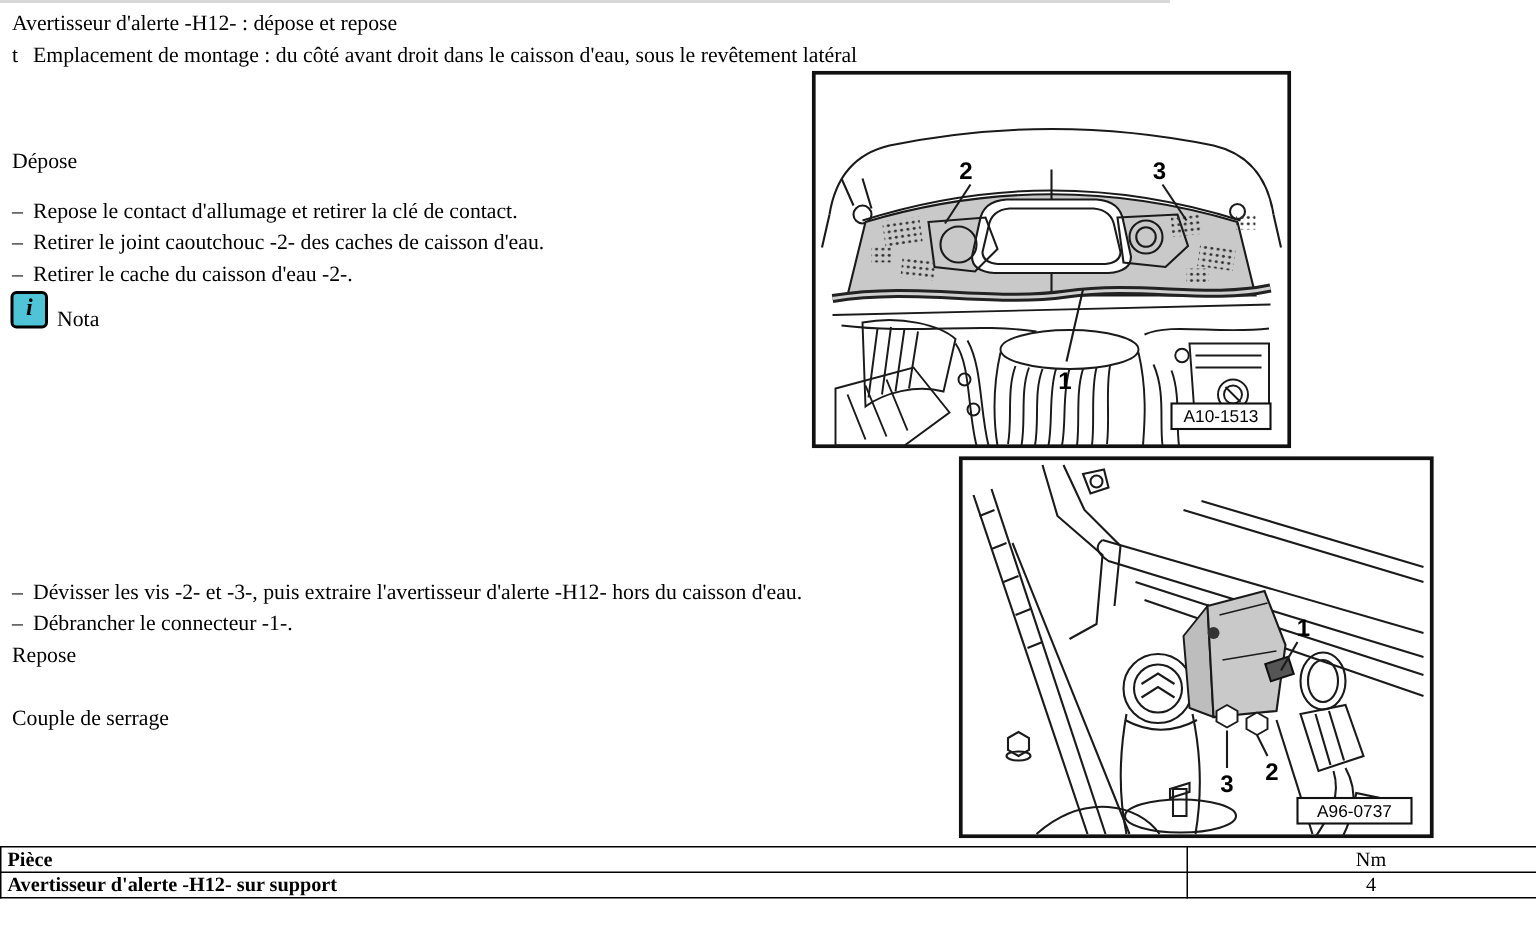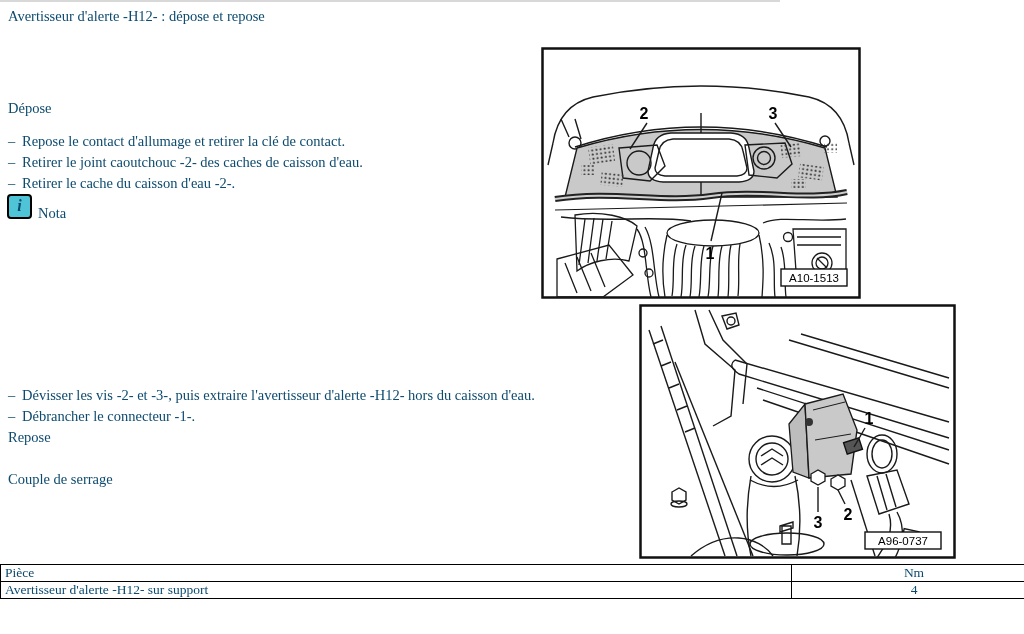--- a/index.html
+++ b/index.html
@@ -1,19 +1,19 @@
 <!DOCTYPE html>
 <html><head>
 <meta charset="utf-8">
 <style>
   html,body{margin:0;padding:0;background:#fff;}
   .page{
     position:relative;width:1024px;height:634px;background:#ffffff;
     font-family:"Liberation Serif","DejaVu Serif",serif;
-    font-size:14.5px;color:#0c4a6e;overflow:hidden;
+    font-size:14.5px;color:#000000;overflow:hidden;
   }
   .top-artifact{position:absolute;top:0;left:0;width:780px;height:2px;background:#d8d8d8;}
   .line{position:absolute;left:8px;white-space:nowrap;line-height:20px;}
   .step{display:flex;}
   .step .dash{display:inline-block;width:14px;flex:none;}
   .loc-prefix{display:inline-block;width:14px;}
   .nota-icon{
     position:absolute;left:7px;top:194px;width:21px;height:20px;
     border:2px solid #000;border-radius:4px;
     display:flex;align-items:center;justify-content:center;
@@ -23,30 +23,33 @@
   .figure{position:absolute;background:#fff;}
   .figure svg{display:block;}
   .callout{font-family:"Liberation Sans","DejaVu Sans",sans-serif;font-weight:bold;font-size:16px;}
   .figcode{font-family:"Liberation Sans","DejaVu Sans",sans-serif;font-size:11.5px;}
   table.tq{
     position:absolute;left:0;top:564px;width:1034px;
     border-collapse:collapse;table-layout:fixed;
     font-family:"Liberation Serif","DejaVu Serif",serif;font-size:13.5px;
   }
   table.tq td{border:1px solid #000;height:16px;padding:0 4px;line-height:16px;}
-  td.c-piece{width:782px;text-align:left;}
+  td.c-piece{width:782px;text-align:left;font-weight:bold;}
   td.c-nm{width:236px;text-align:center;}
 </style>
 </head>
 <body>
 
 <div class="page">
   <div class="top-artifact"></div>
 
   <div class="line" style="top:6px">Avertisseur d'alerte -H12- : dépose et repose</div>
+  <div class="line" style="top:27px">
+    <span class="loc-prefix">t</span><span>Emplacement de montage : du côté avant droit dans le caisson d'eau, sous le revêtement latéral</span>
+  </div>
 
   <div class="line" style="top:98px">Dépose</div>
 
   <div class="line step" style="top:131px">
     <span class="dash">–</span>
       <span>Repose le contact d'allumage et retirer la clé de contact.</span>
   </div>
   <div class="line step" style="top:152px">
     <span class="dash">–</span>
       <span>Retirer le joint caoutchouc -2- des caches de caisson d'eau.</span>

